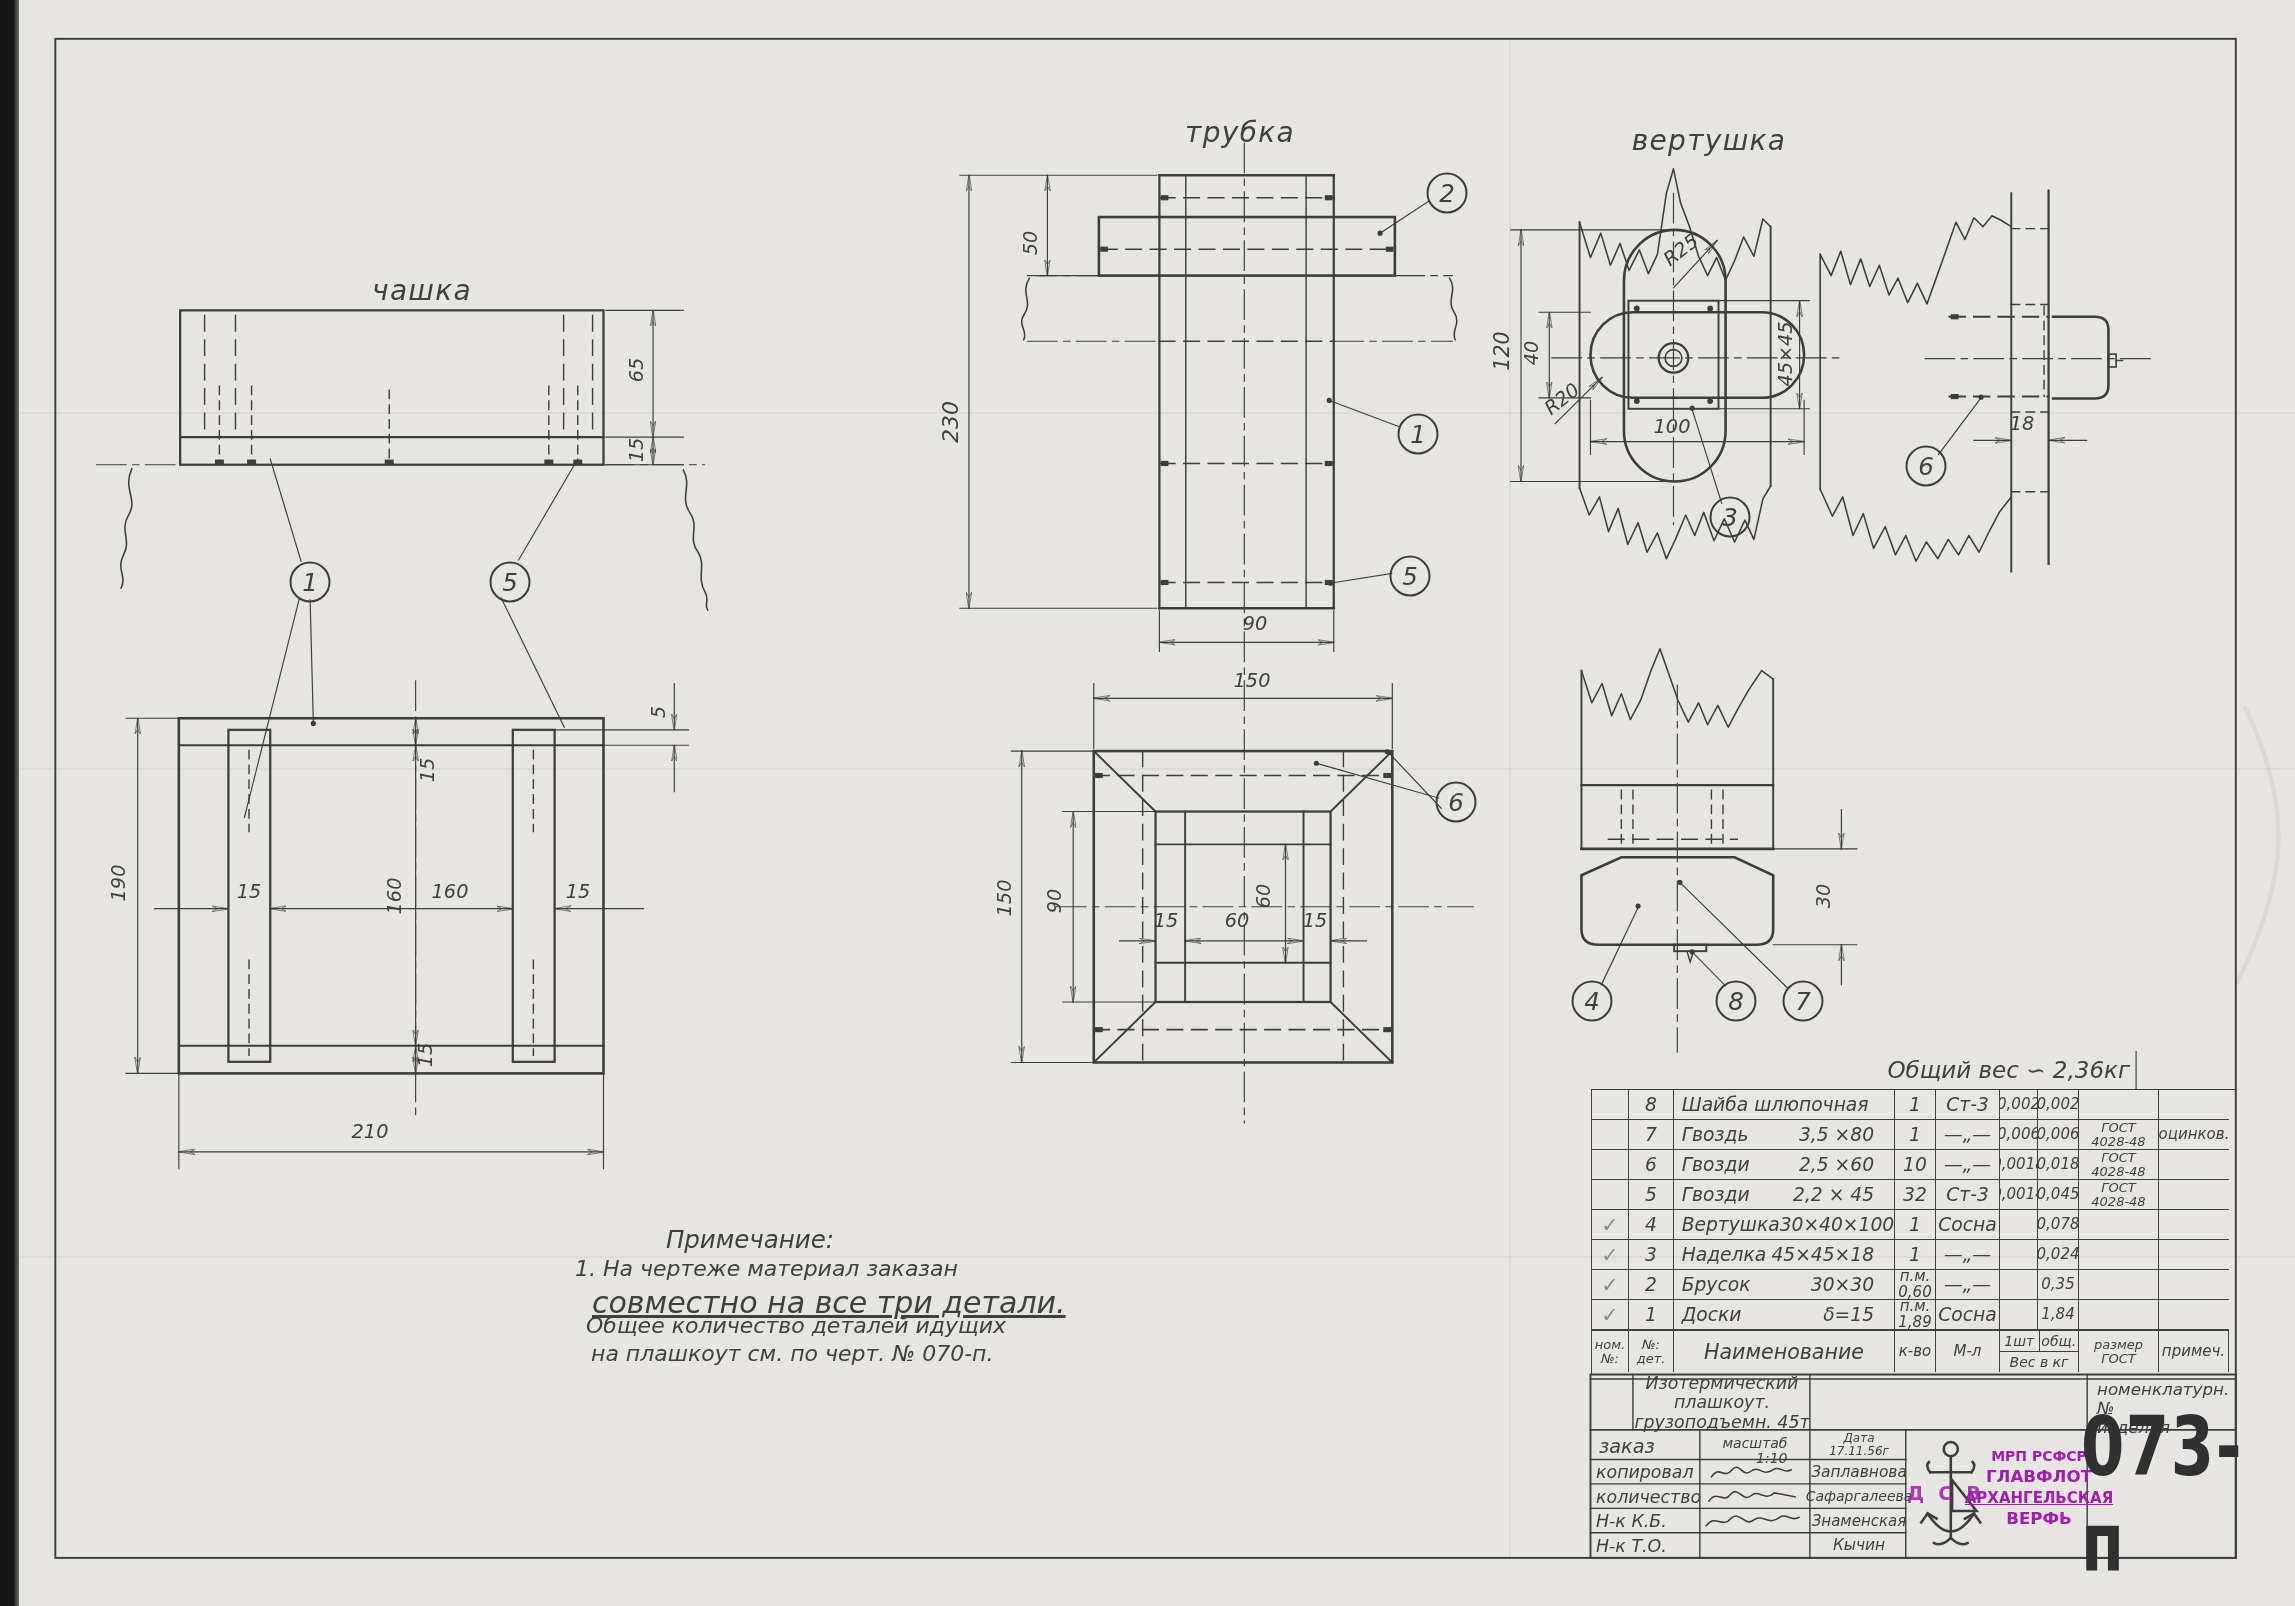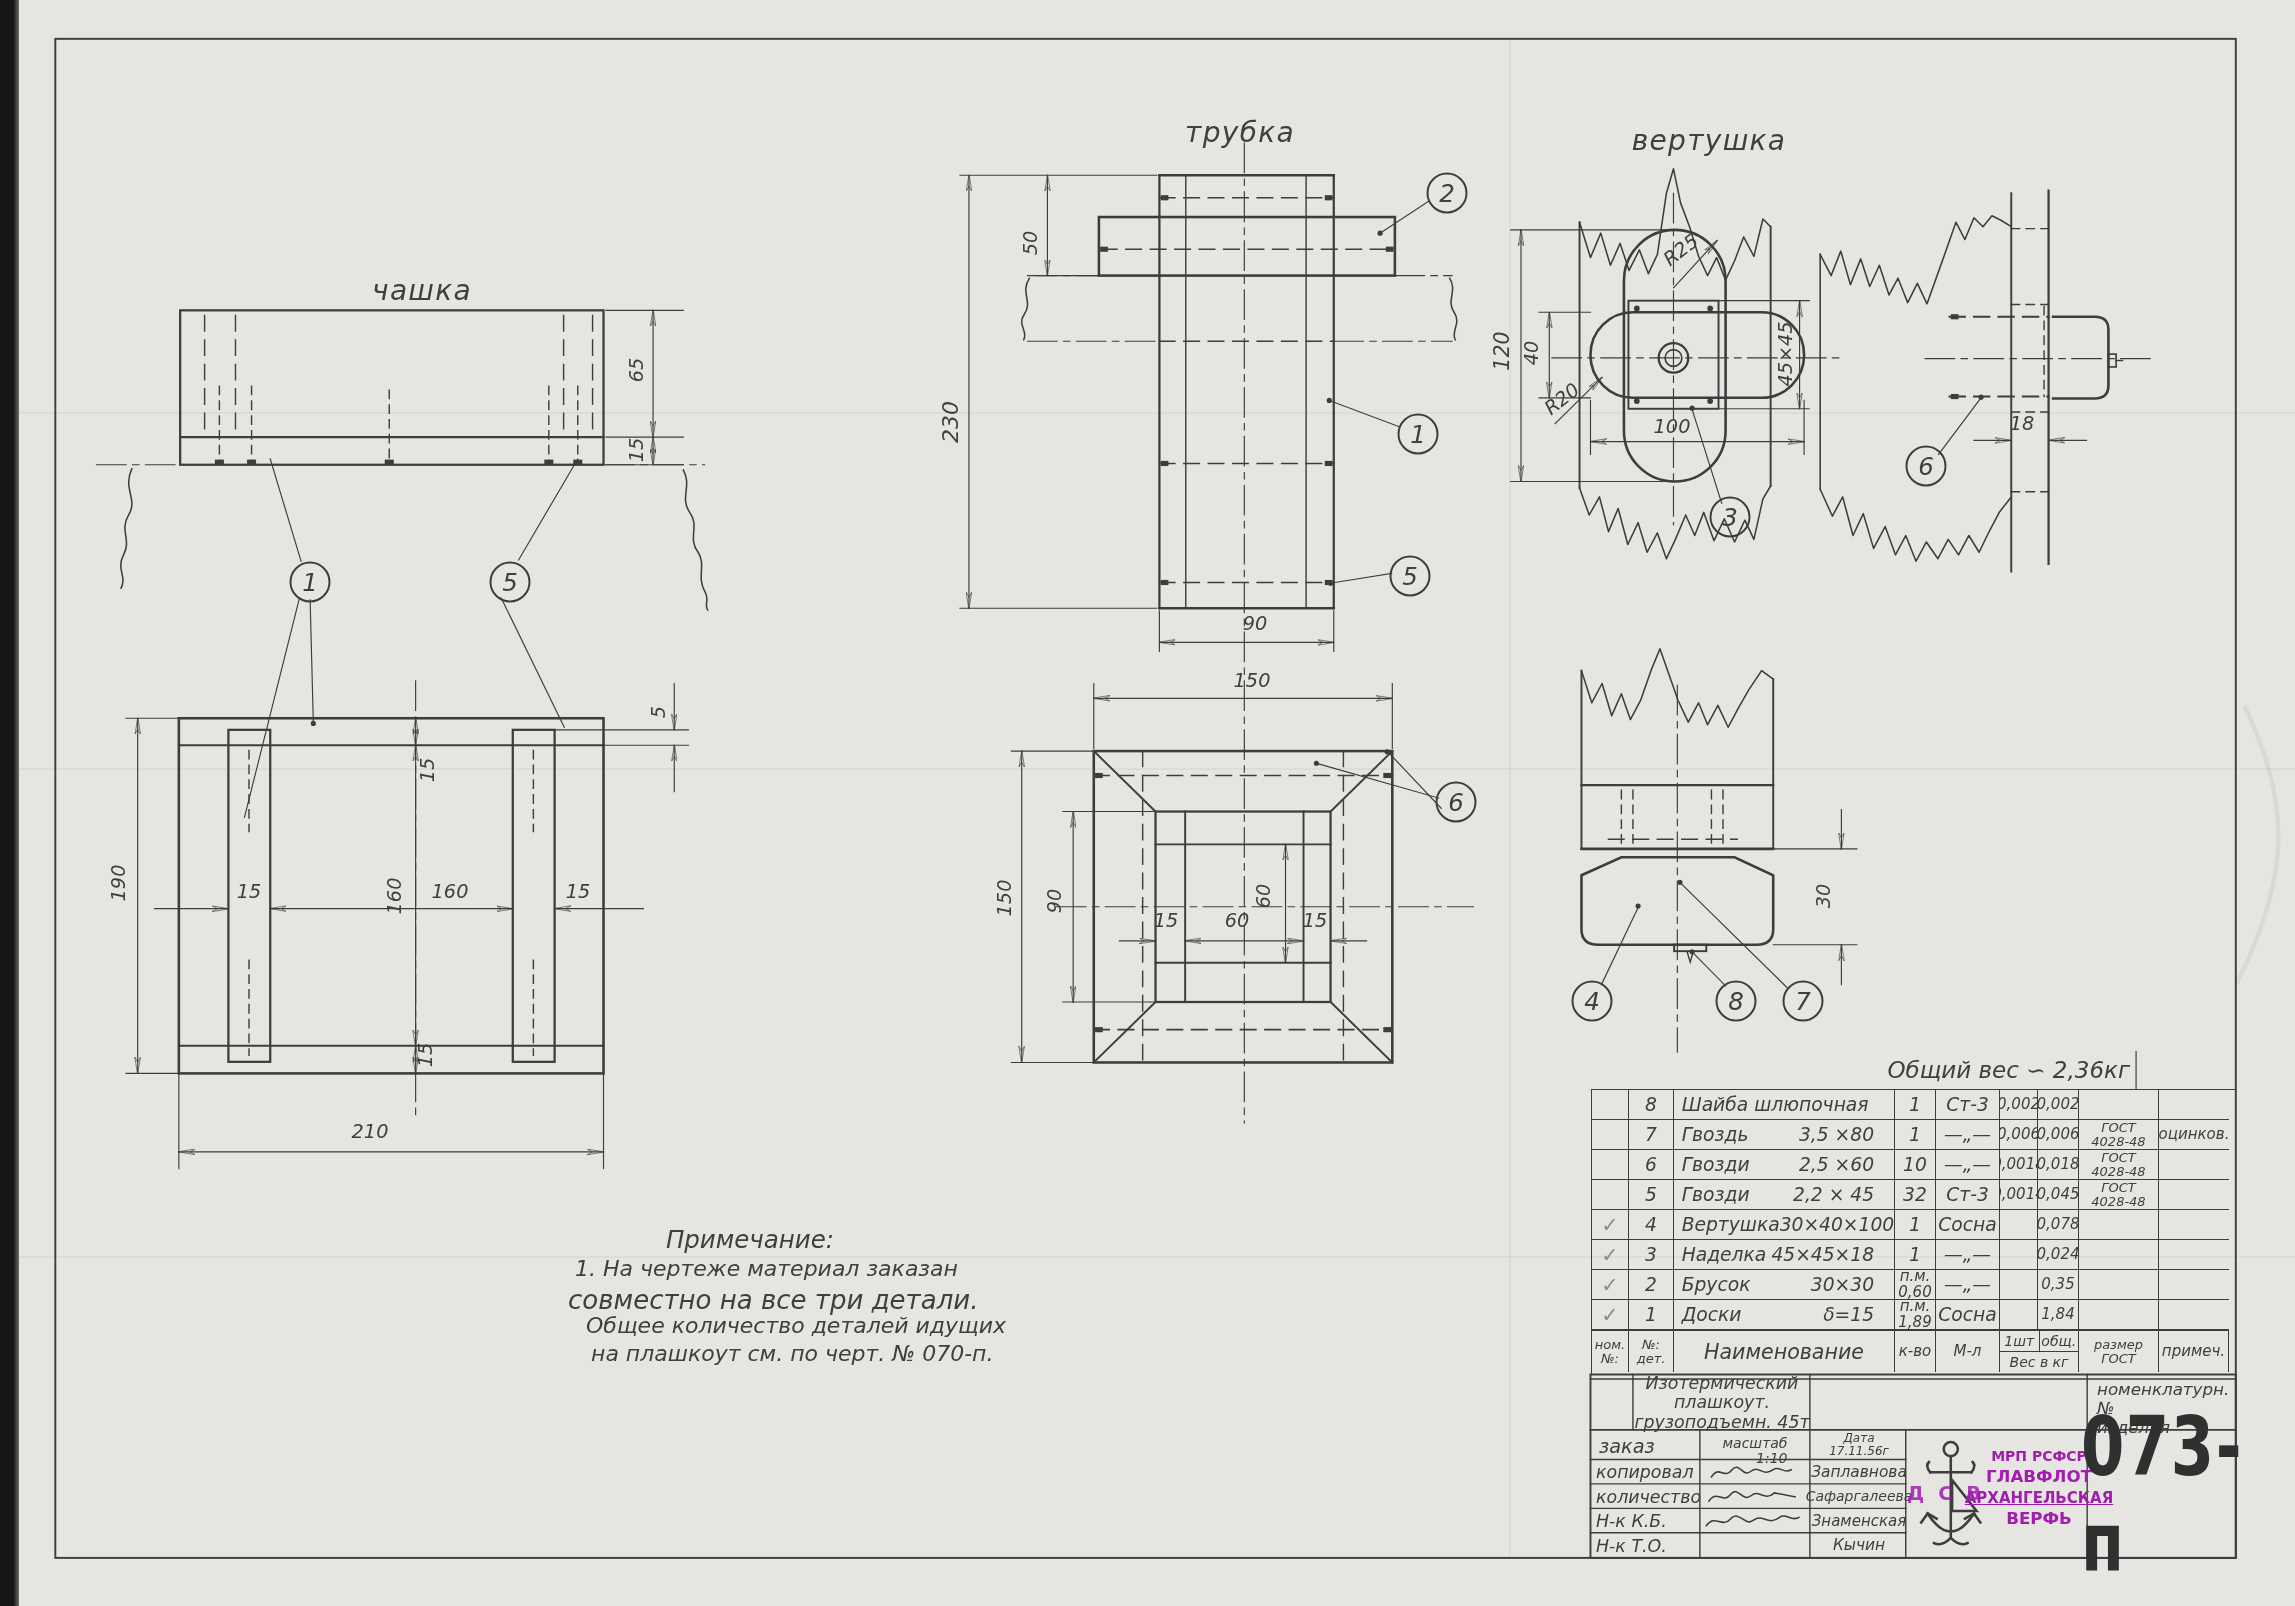--- a/index.html
+++ b/index.html
@@ -411,21 +411,21 @@
     </div>
   <div class="abs hand co" style="left:1736px;top:1001px;">
       <span>8</span>
     </div>
   <div class="abs hand co" style="left:1803px;top:1001px;">
       <span>7</span>
     </div>
 
   <div class="abs hand ctr" style="left:750px;top:1239px;font-size:24.5px;">Примечание:</div>
   <div class="abs hand" style="left:575px;top:1256px;font-size:22px;">1. На чертеже  материал заказан</div>
-  <div class="abs hand" style="left:568px;top:1285px;font-size:26px;">совместно на все три детали.</div>
+  <div class="abs hand" style="left:592px;top:1285px;font-size:30px;text-decoration:underline;">совместно на все три детали.</div>
   <div class="abs hand" style="left:586px;top:1313px;font-size:22px;">Общее количество деталей идущих</div>
   <div class="abs hand" style="left:591px;top:1341px;font-size:22px;">на плашкоут  см. по черт. № 070-п.</div>
 
   <div class="abs hand" style="left:1866px;top:1057px;width:264px;text-align:right;font-size:23px;">Общий вес ∽ 2,36кг</div>
 
   <div id="bom" class="abs">
     <div class="chk"></div>
     <div>8</div>
     <div class="nm">
         <span>Шайба шлюпочная</span>

